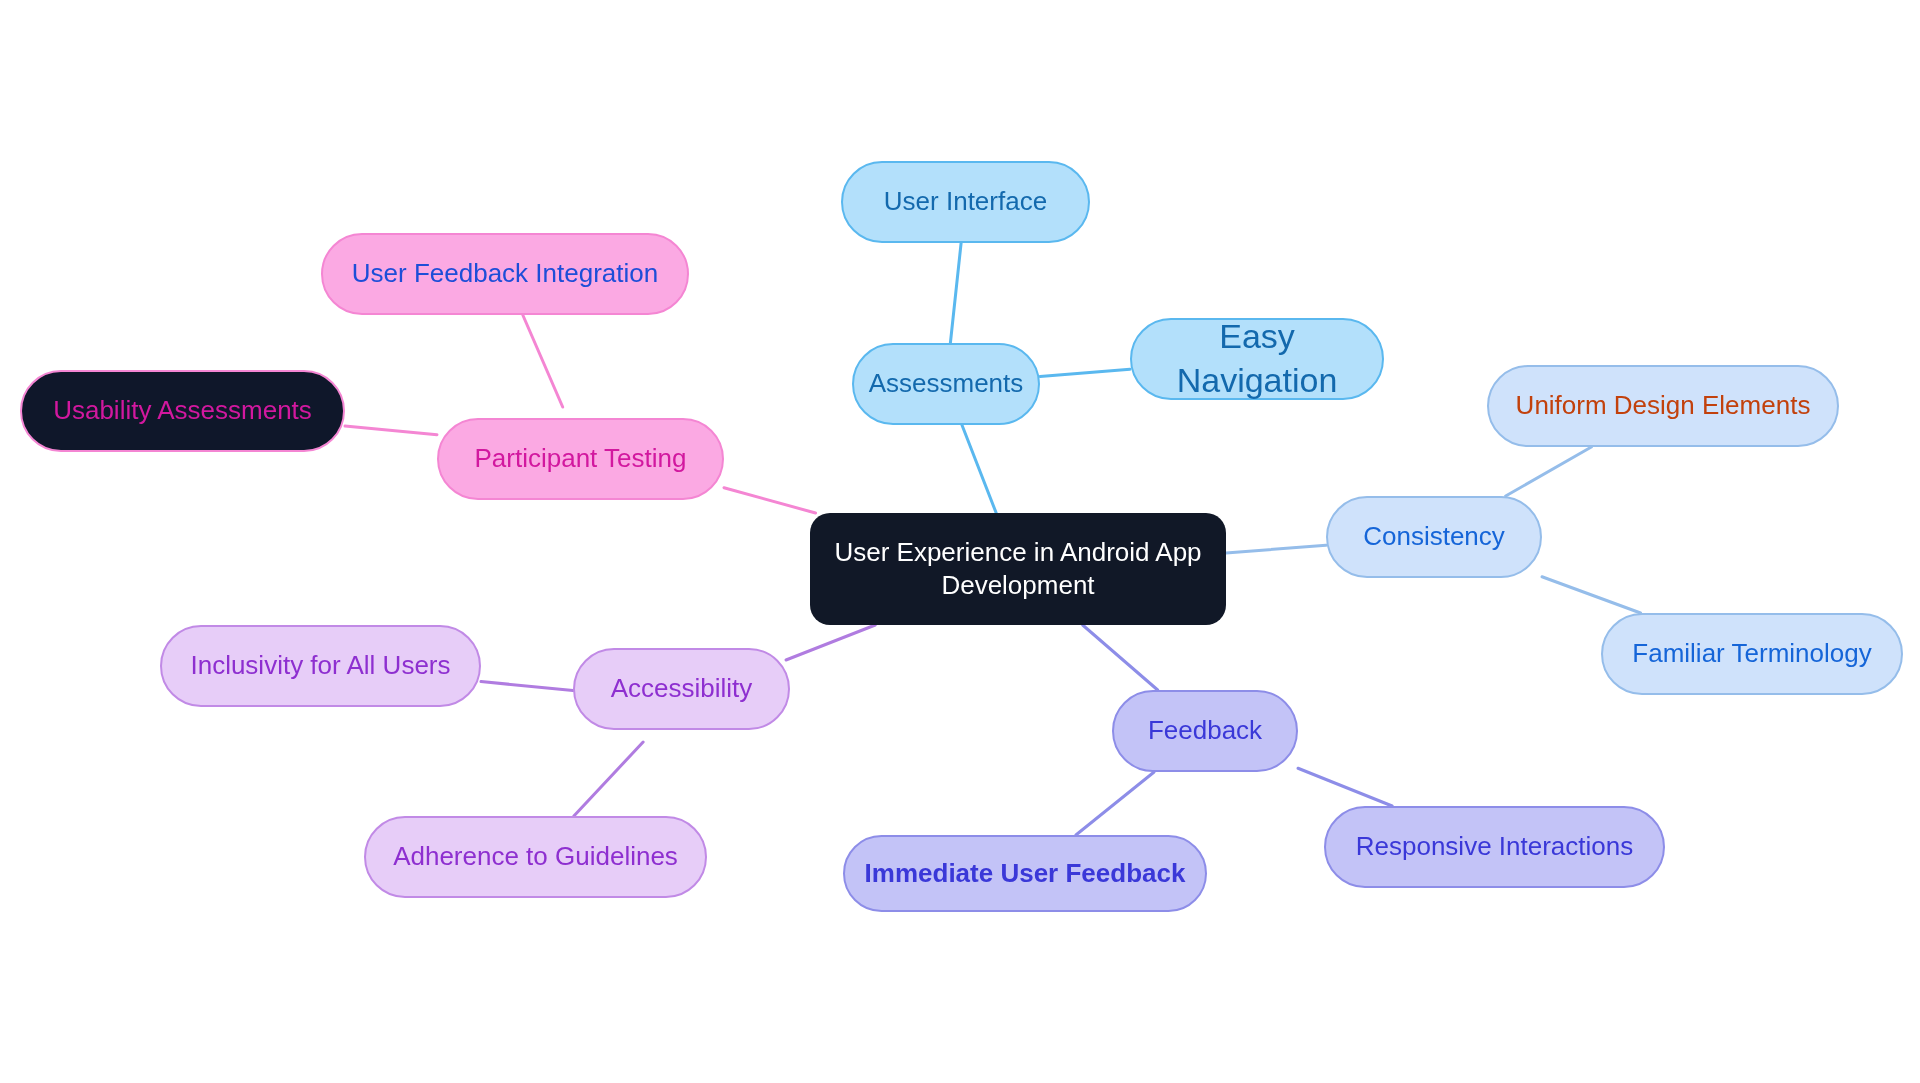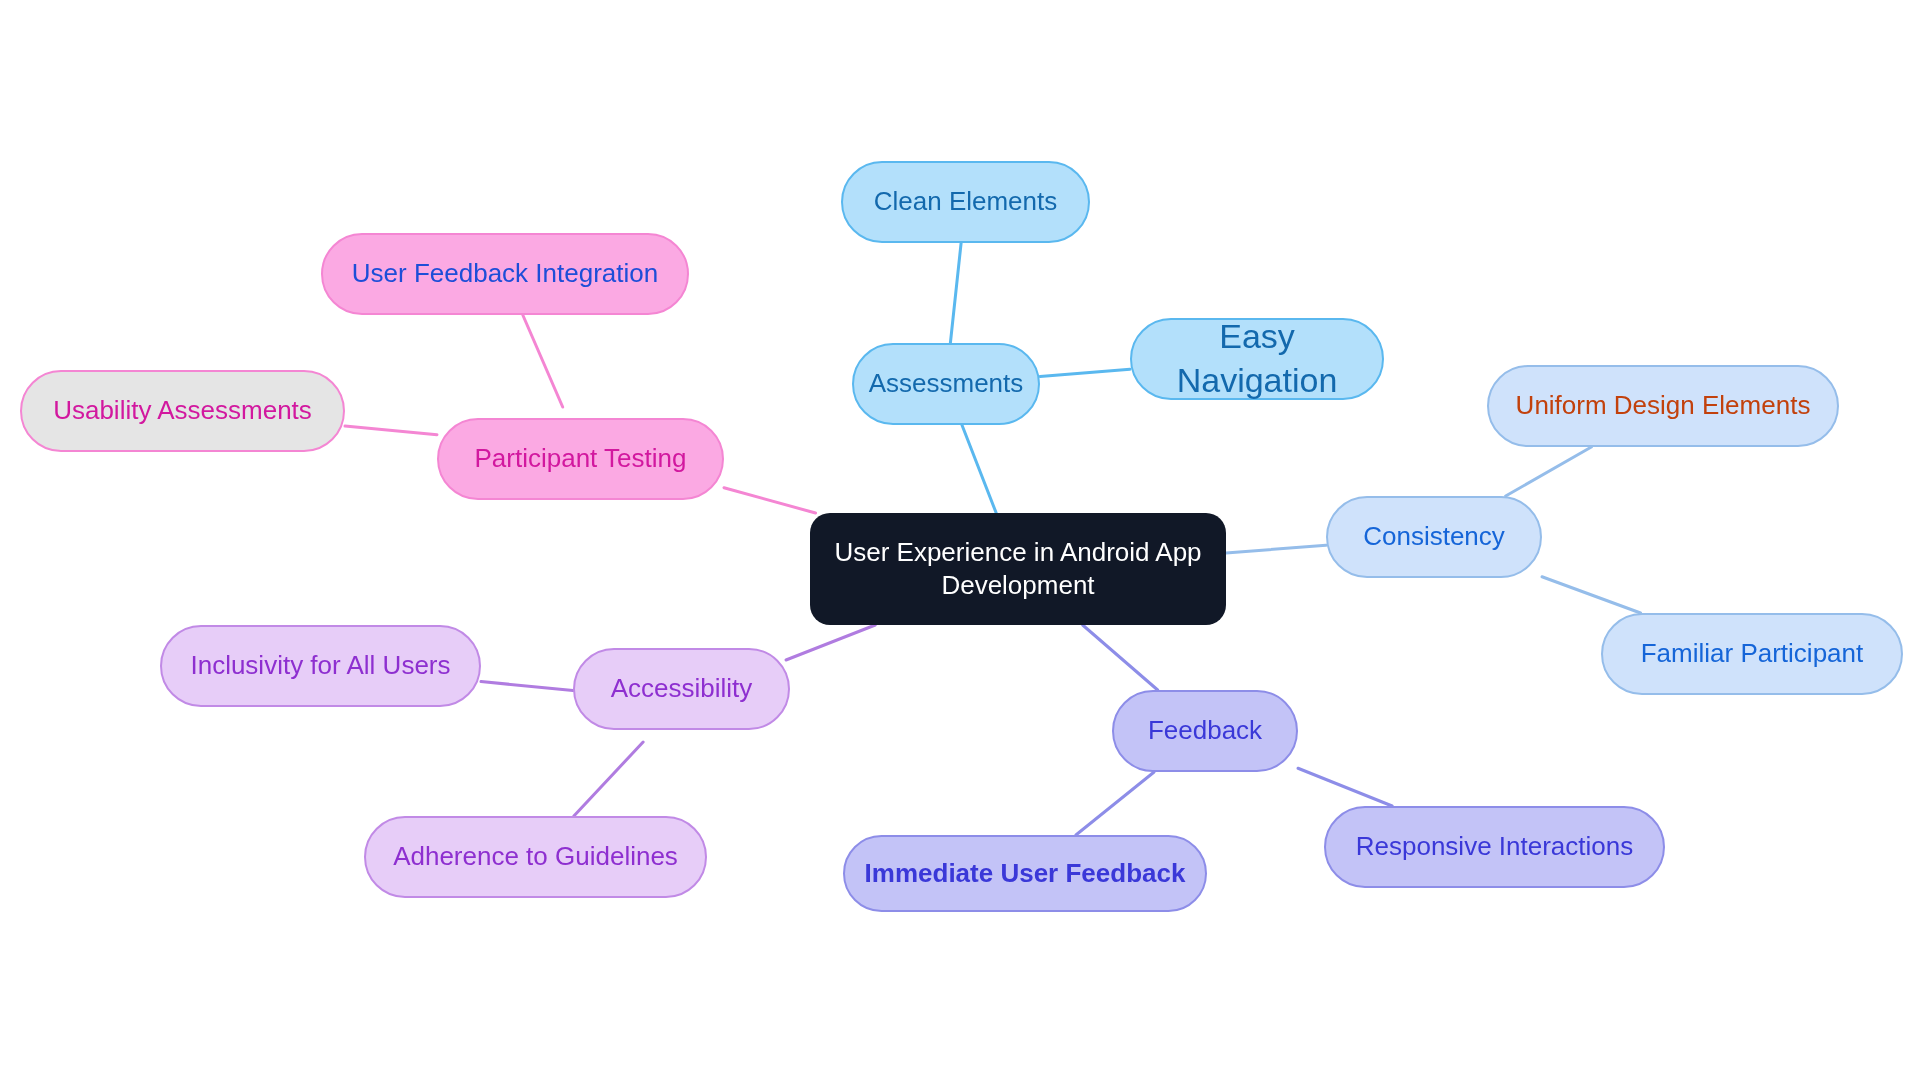--- a/index.html
+++ b/index.html
@@ -64,28 +64,28 @@
       <line x1="875.2424242424242" y1="625" x2="786.0189393939394" y2="660" stroke="#b07ce0" stroke-width="3" stroke-linecap="round"></line>
       <line x1="573" y1="690.4806094182826" x2="481" y2="681.5609418282548" stroke="#b07ce0" stroke-width="3" stroke-linecap="round"></line>
       <line x1="643.1282051282051" y1="742" x2="573.8717948717949" y2="816" stroke="#b07ce0" stroke-width="3" stroke-linecap="round"></line>
       <line x1="815.5206611570247" y1="513" x2="724" y2="487.688" stroke="#f486d3" stroke-width="3" stroke-linecap="round"></line>
       <line x1="562.7097701149426" y1="407" x2="522.7902298850574" y2="315" stroke="#f486d3" stroke-width="3" stroke-linecap="round"></line>
       <line x1="437" y1="434.65954773869345" x2="345" y2="426.106783919598" stroke="#f486d3" stroke-width="3" stroke-linecap="round"></line>
     </svg>
   <div id="nodes">
       <div class="node root" style="left: 810px; top: 513px; width: 416px; height: 112px; background: rgb(17, 24, 39); color: rgb(255, 255, 255); font-size: 26px;"><span>User Experience in Android App Development</span></div>
       <div class="node" style="left: 852px; top: 343px; width: 188px; height: 82px; background: rgb(179, 224, 251); color: rgb(19, 105, 173); font-size: 26px; border-color: rgb(90, 184, 239);"><span>Assessments</span></div>
-      <div class="node" style="left: 841px; top: 161px; width: 249px; height: 82px; background: rgb(179, 224, 251); color: rgb(19, 105, 173); font-size: 26px; border-color: rgb(90, 184, 239);"><span>Clean Elements</span></div>
+      <div class="node" style="left: 841px; top: 161px; width: 249px; height: 82px; background: rgb(179, 224, 251); color: rgb(19, 105, 173); font-size: 26px; border-color: rgb(90, 184, 239);"><span>User Interface</span></div>
       <div class="node" style="left: 1130px; top: 318px; width: 254px; height: 82px; background: rgb(179, 224, 251); color: rgb(19, 105, 173); font-size: 34px; border-color: rgb(90, 184, 239);"><span>Easy Navigation</span></div>
       <div class="node" style="left: 1326px; top: 496px; width: 216px; height: 82px; background: rgb(207, 226, 251); color: rgb(21, 101, 216); font-size: 26px; border-color: rgb(149, 189, 234);"><span>Consistency</span></div>
       <div class="node" style="left: 1487px; top: 365px; width: 352px; height: 82px; background: rgb(207, 226, 251); color: #c2410c; font-size: 26px; border-color: rgb(149, 189, 234);"><span>Uniform Design Elements</span></div>
-      <div class="node" style="left: 1601px; top: 613px; width: 302px; height: 82px; background: rgb(207, 226, 251); color: rgb(21, 101, 216); font-size: 26px; border-color: rgb(149, 189, 234);"><span>Familiar Participant</span></div>
+      <div class="node" style="left: 1601px; top: 613px; width: 302px; height: 82px; background: rgb(207, 226, 251); color: rgb(21, 101, 216); font-size: 26px; border-color: rgb(149, 189, 234);"><span>Familiar Terminology</span></div>
       <div class="node" style="left: 1112px; top: 690px; width: 186px; height: 82px; background: rgb(195, 195, 247); color: rgb(58, 56, 216); font-size: 26px; border-color: rgb(141, 141, 232);"><span>Feedback</span></div>
       <div class="node" style="left: 843px; top: 835px; width: 364px; height: 77px; background: rgb(195, 195, 247); color: rgb(58, 56, 216); font-size: 26px; border-color: rgb(141, 141, 232); font-weight: bold;"><span>Immediate User Feedback</span></div>
       <div class="node" style="left: 1324px; top: 806px; width: 341px; height: 82px; background: rgb(195, 195, 247); color: rgb(58, 56, 216); font-size: 26px; border-color: rgb(141, 141, 232);"><span>Responsive Interactions</span></div>
       <div class="node" style="left: 573px; top: 648px; width: 217px; height: 82px; background: rgb(231, 205, 248); color: rgb(142, 47, 208); font-size: 26px; border-color: rgb(193, 138, 230);"><span>Accessibility</span></div>
       <div class="node" style="left: 160px; top: 625px; width: 321px; height: 82px; background: rgb(231, 205, 248); color: rgb(142, 47, 208); font-size: 26px; border-color: rgb(193, 138, 230);"><span>Inclusivity for All Users</span></div>
       <div class="node" style="left: 364px; top: 816px; width: 343px; height: 82px; background: rgb(231, 205, 248); color: rgb(142, 47, 208); font-size: 26px; border-color: rgb(193, 138, 230);"><span>Adherence to Guidelines</span></div>
       <div class="node" style="left: 437px; top: 418px; width: 287px; height: 82px; background: rgb(251, 169, 227); color: rgb(210, 24, 159); font-size: 26px; border-color: rgb(244, 134, 211);"><span>Participant Testing</span></div>
       <div class="node" style="left: 321px; top: 233px; width: 368px; height: 82px; background: rgb(251, 169, 227); color: #1d4ed8; font-size: 26px; border-color: rgb(244, 134, 211);"><span>User Feedback Integration</span></div>
-      <div class="node" style="left: 20px; top: 370px; width: 325px; height: 82px; background: #e5e5e5; color: rgb(210, 24, 159); font-size: 26px; border-color: rgb(244, 134, 211);"><span>Usability Assessments</span></div>
+      <div class="node" style="left: 20px; top: 370px; width: 325px; height: 82px; background: #0f172a; color: rgb(210, 24, 159); font-size: 26px; border-color: rgb(244, 134, 211);"><span>Usability Assessments</span></div>
     </div>
 </div>
 
 </body></html>

